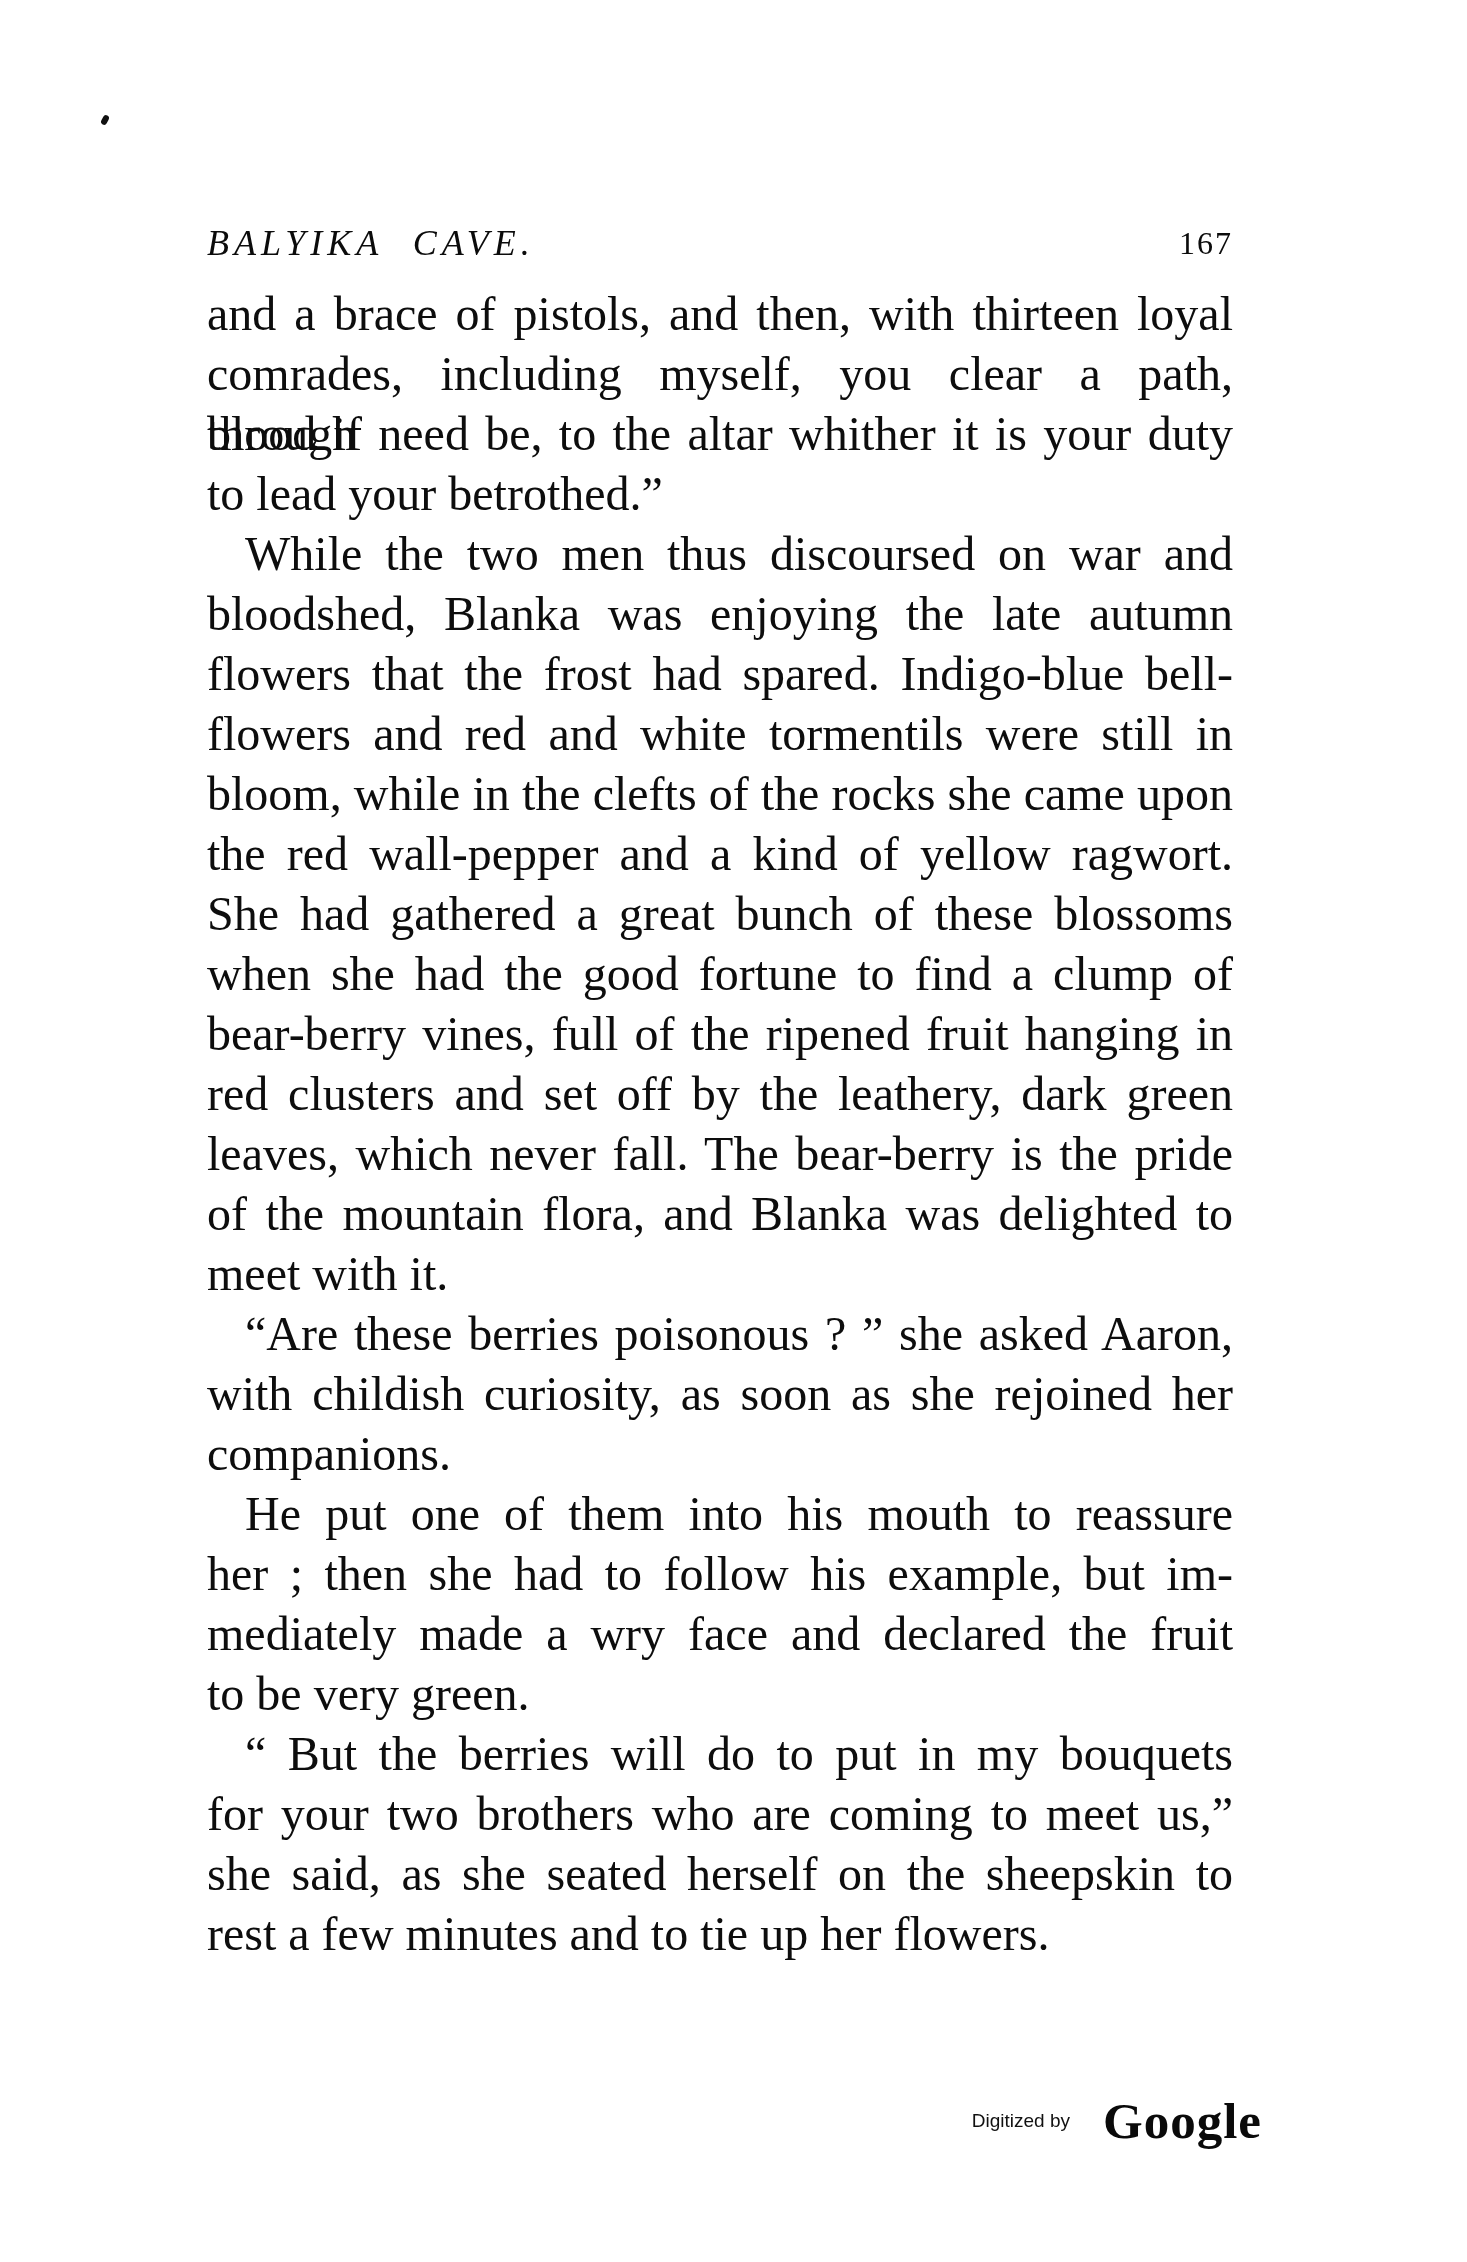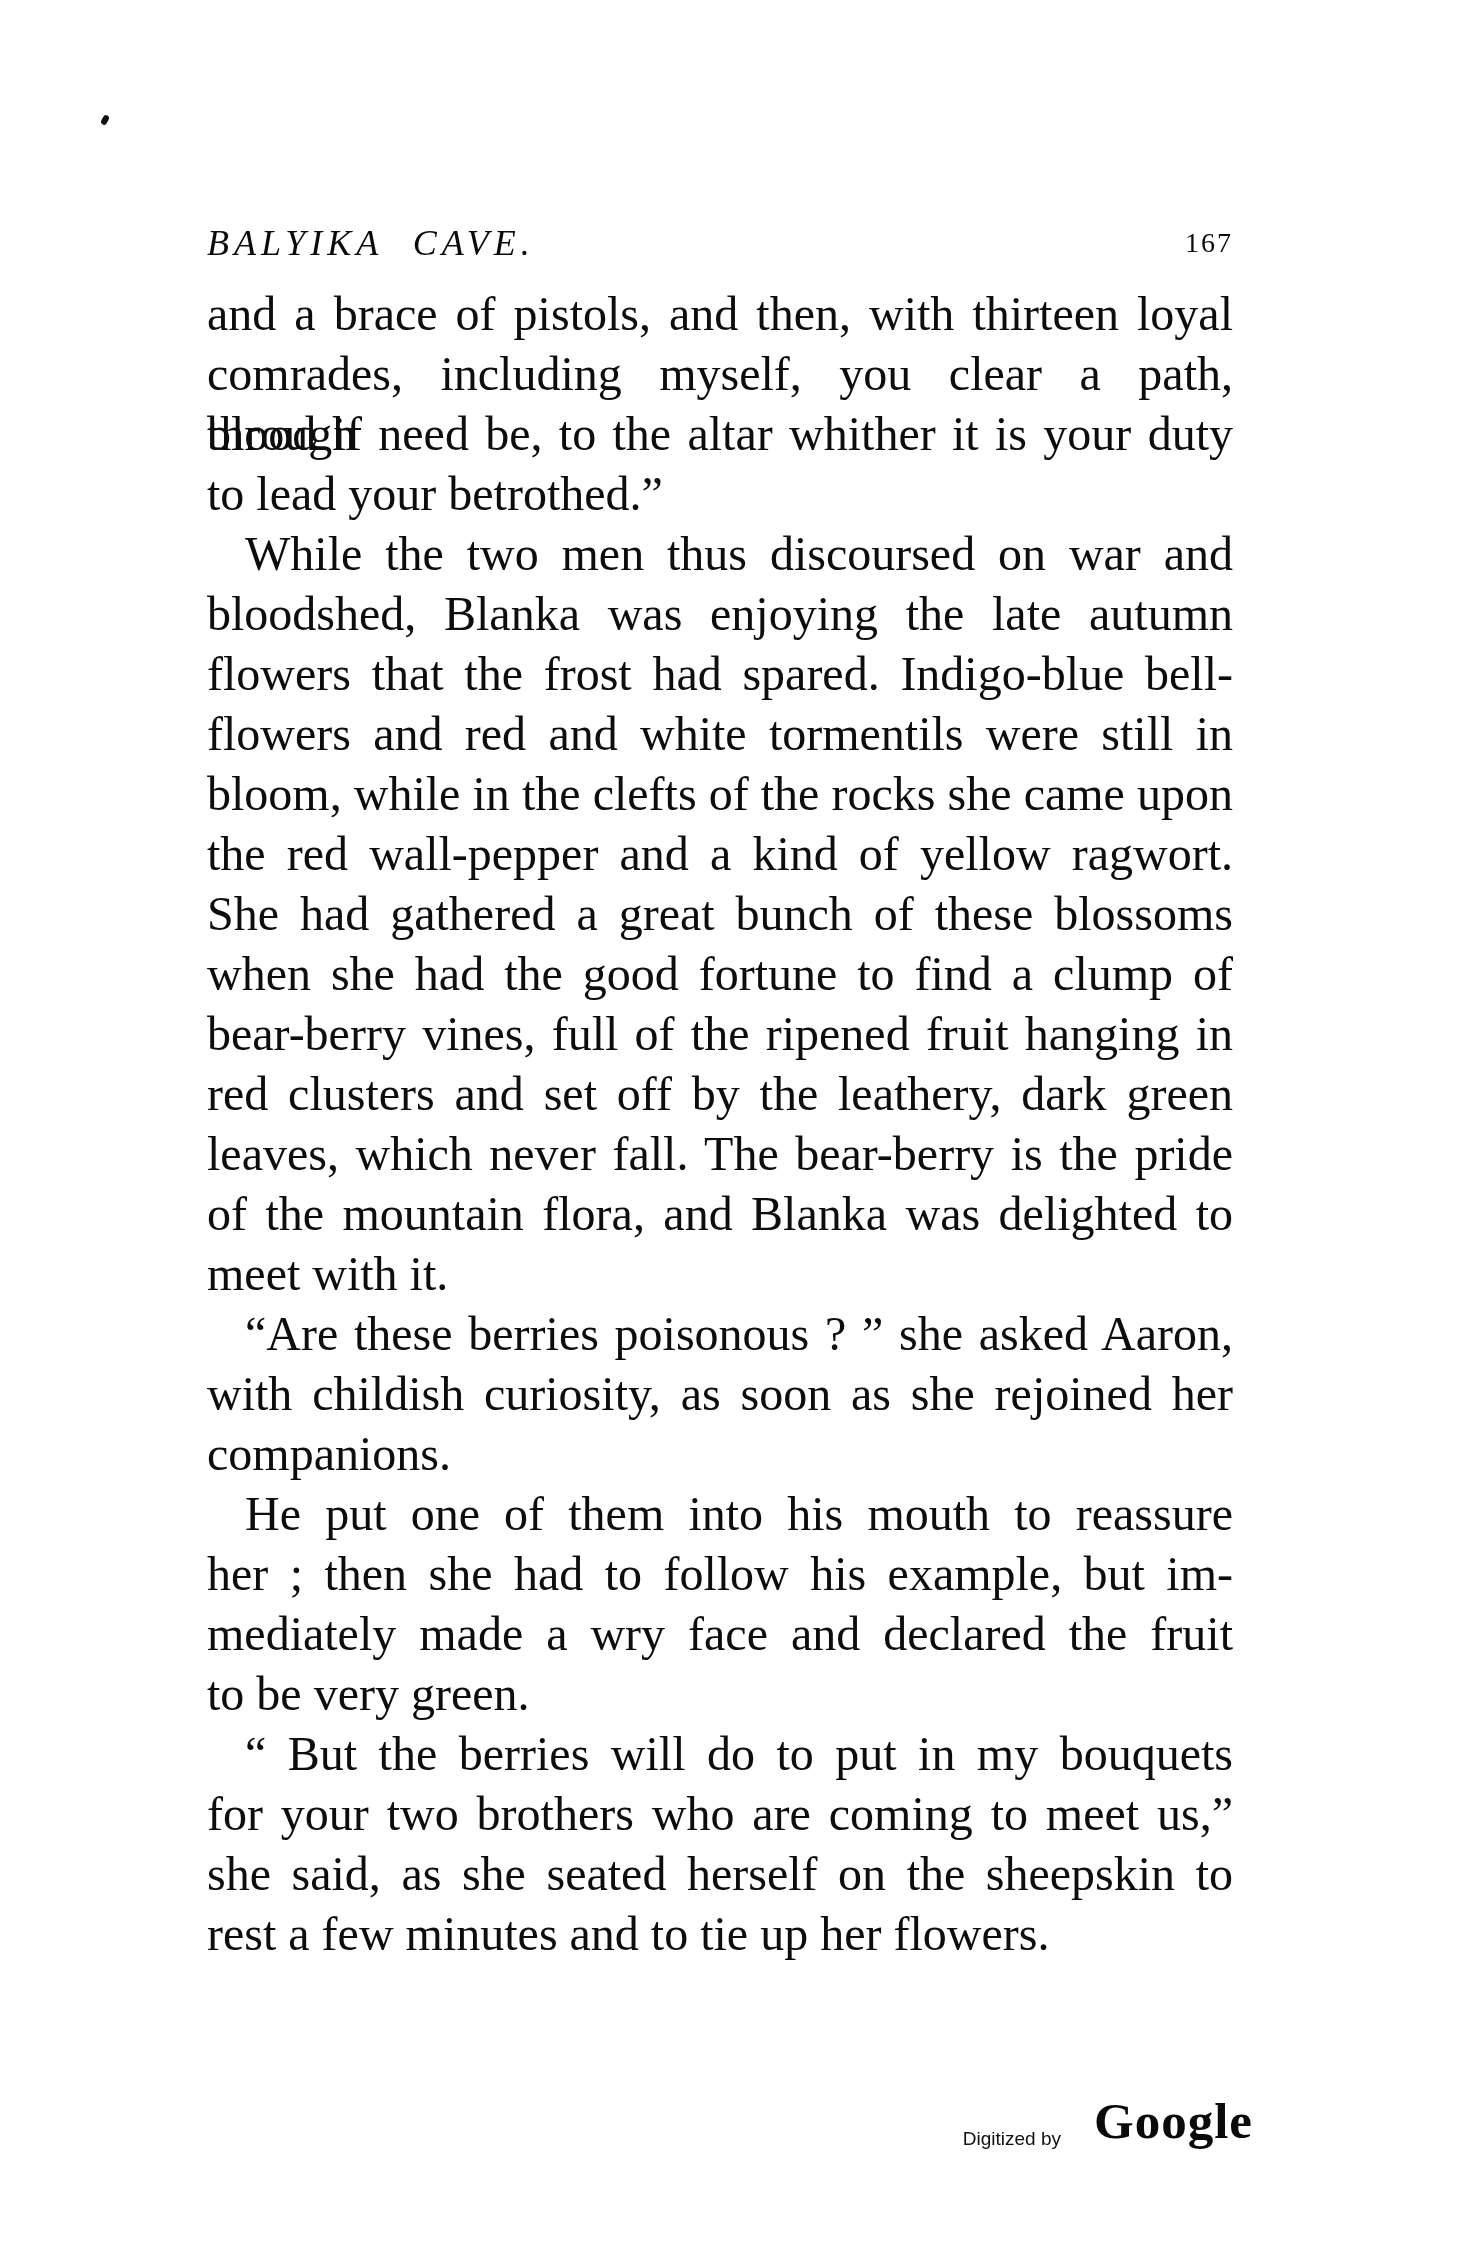--- a/index.html
+++ b/index.html
@@ -34,21 +34,21 @@
     font-size: 36px;
     line-height: 50px;
     letter-spacing: 5px;
     word-spacing: 16px;
     color: #0b0b0b;
   }
   .page-number {
     position: absolute;
     right: 0;
     top: 0;
-    font-size: 28px;
+    font-size: 32px;
     line-height: 50px;
     letter-spacing: 2px;
     color: #0b0b0b;
   }
 
   
   .body-text {
     position: absolute;
     left: 207px;
     top: 284px;
@@ -78,23 +78,23 @@
     height: 10px;
     background: #111;
     border-radius: 3px;
     transform: rotate(28deg);
   }
 
   
   .footer-mark {
     position: absolute;
     top: 2092px;
-    right: 214px;
+    right: 205px;
     display: flex;
-    align-items: flex-end;
+    align-items: center;
     gap: 9px;
   }
   .digitized-by {
     font-family: "Liberation Sans", sans-serif;
     font-size: 19px;
     color: #111;
   }
   .google-logo {
     font-family: "Liberation Serif", serif;
     font-size: 51px;

